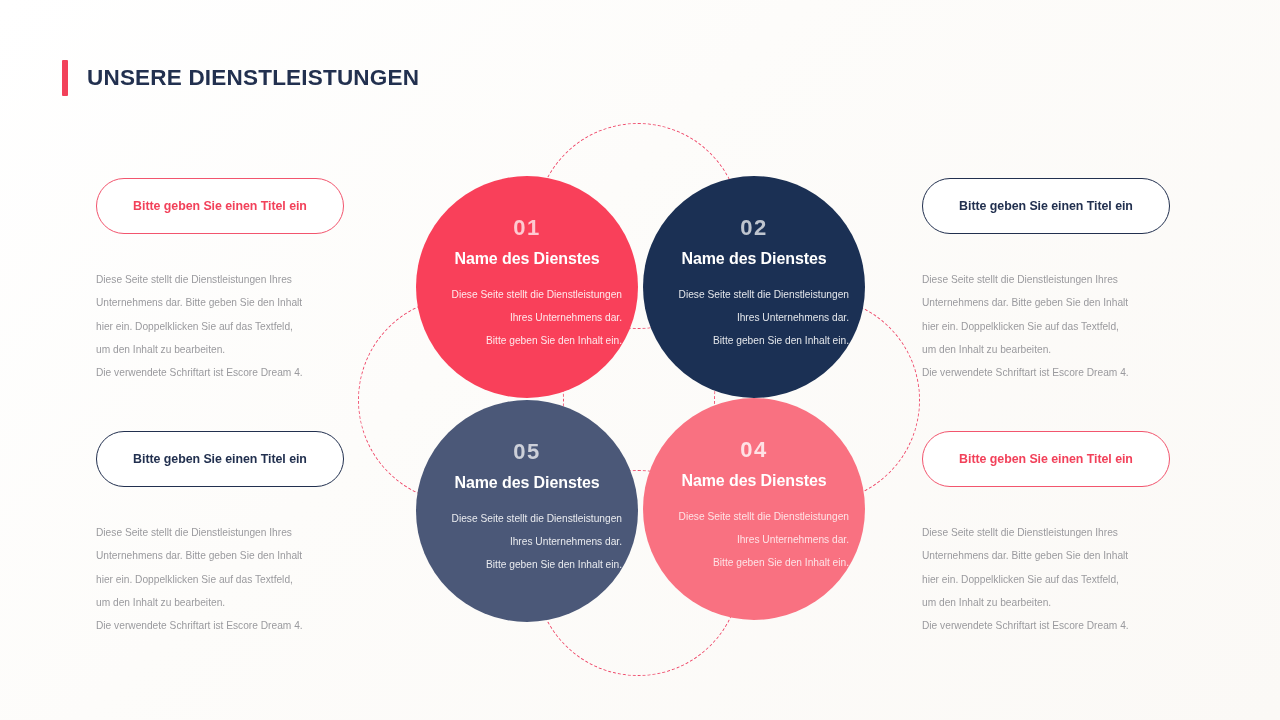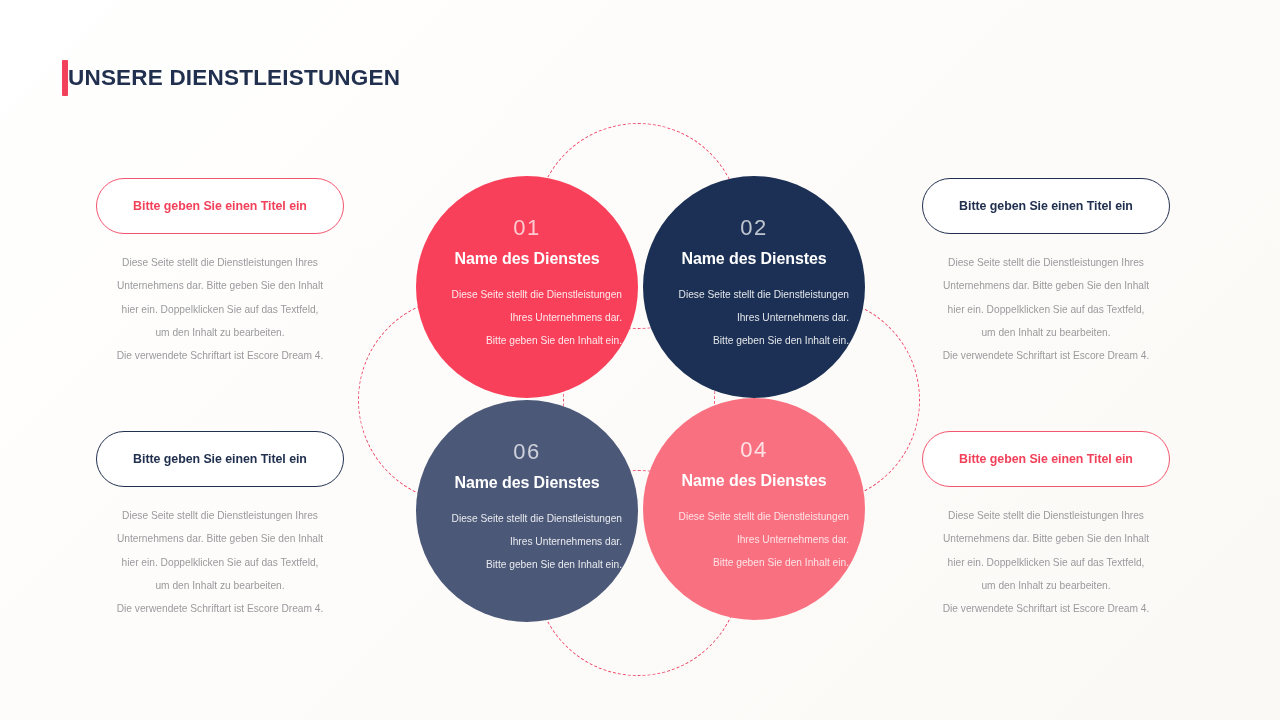--- a/index.html
+++ b/index.html
@@ -21,20 +21,21 @@
     overflow: hidden;
   }
 
   
   .header {
     position: absolute;
     left: 62px;
     top: 60px;
     display: flex;
     align-items: center;
+    gap: 19px;
   }
   .accent-bar {
     width: 6px;
     height: 36px;
     background: #f2415a;
     border-radius: 1px;
   }
   .page-title {
     font-size: 22.5px;
     font-weight: bold;
@@ -70,21 +71,21 @@
     text-align: center;
   }
   .petal-01 { left: 416px; top: 176px; background: #f9405a; }
   .petal-02 { left: 643px; top: 176px; background: #1b3054; }
   .petal-03 { left: 416px; top: 400px; background: #4b5878; }
   .petal-04 { left: 643px; top: 398px; background: #f97181; }
 
   .petal-num {
     margin-top: 41px;
     font-size: 22px;
-    font-weight: 400;
+    font-weight: 700;
     line-height: 1;
     color: rgba(255,255,255,0.72);
     letter-spacing: 1.5px;
   }
   .petal-title {
     margin-top: 12px;
     font-size: 16px;
     font-weight: bold;
     color: #ffffff;
     line-height: 1;
@@ -127,25 +128,24 @@
   }
   .pill-red {
     border: 1.4px solid #f2556e;
     color: #f2415a;
   }
   .pill-navy {
     border: 1.5px solid #22304f;
     color: #22304f;
   }
   .side-desc {
-    margin-top: 17px;
+    margin-top: 34px;
     font-size: 10.2px;
     line-height: 2.28;
     color: #9a9a9e;
-    text-align: center;
   }
 </style>
 </head>
 <body>
 
 <div id="slide">
 
   <div class="header">
     <div class="accent-bar"></div>
     <div class="page-title">UNSERE DIENSTLEISTUNGEN</div>
@@ -170,21 +170,21 @@
     <div class="petal-num">02</div>
     <div class="petal-title">Name des Dienstes</div>
     <div class="petal-desc">
       <div>Diese Seite stellt die Dienstleistungen</div>
       <div>Ihres Unternehmens dar.</div>
       <div>Bitte geben Sie den Inhalt ein.</div>
     </div>
   </div>
 
   <div class="petal petal-03">
-    <div class="petal-num">06</div>
+    <div class="petal-num">05</div>
     <div class="petal-title">Name des Dienstes</div>
     <div class="petal-desc">
       <div>Diese Seite stellt die Dienstleistungen</div>
       <div>Ihres Unternehmens dar.</div>
       <div>Bitte geben Sie den Inhalt ein.</div>
     </div>
   </div>
 
   <div class="petal petal-04">
     <div class="petal-num">04</div>

